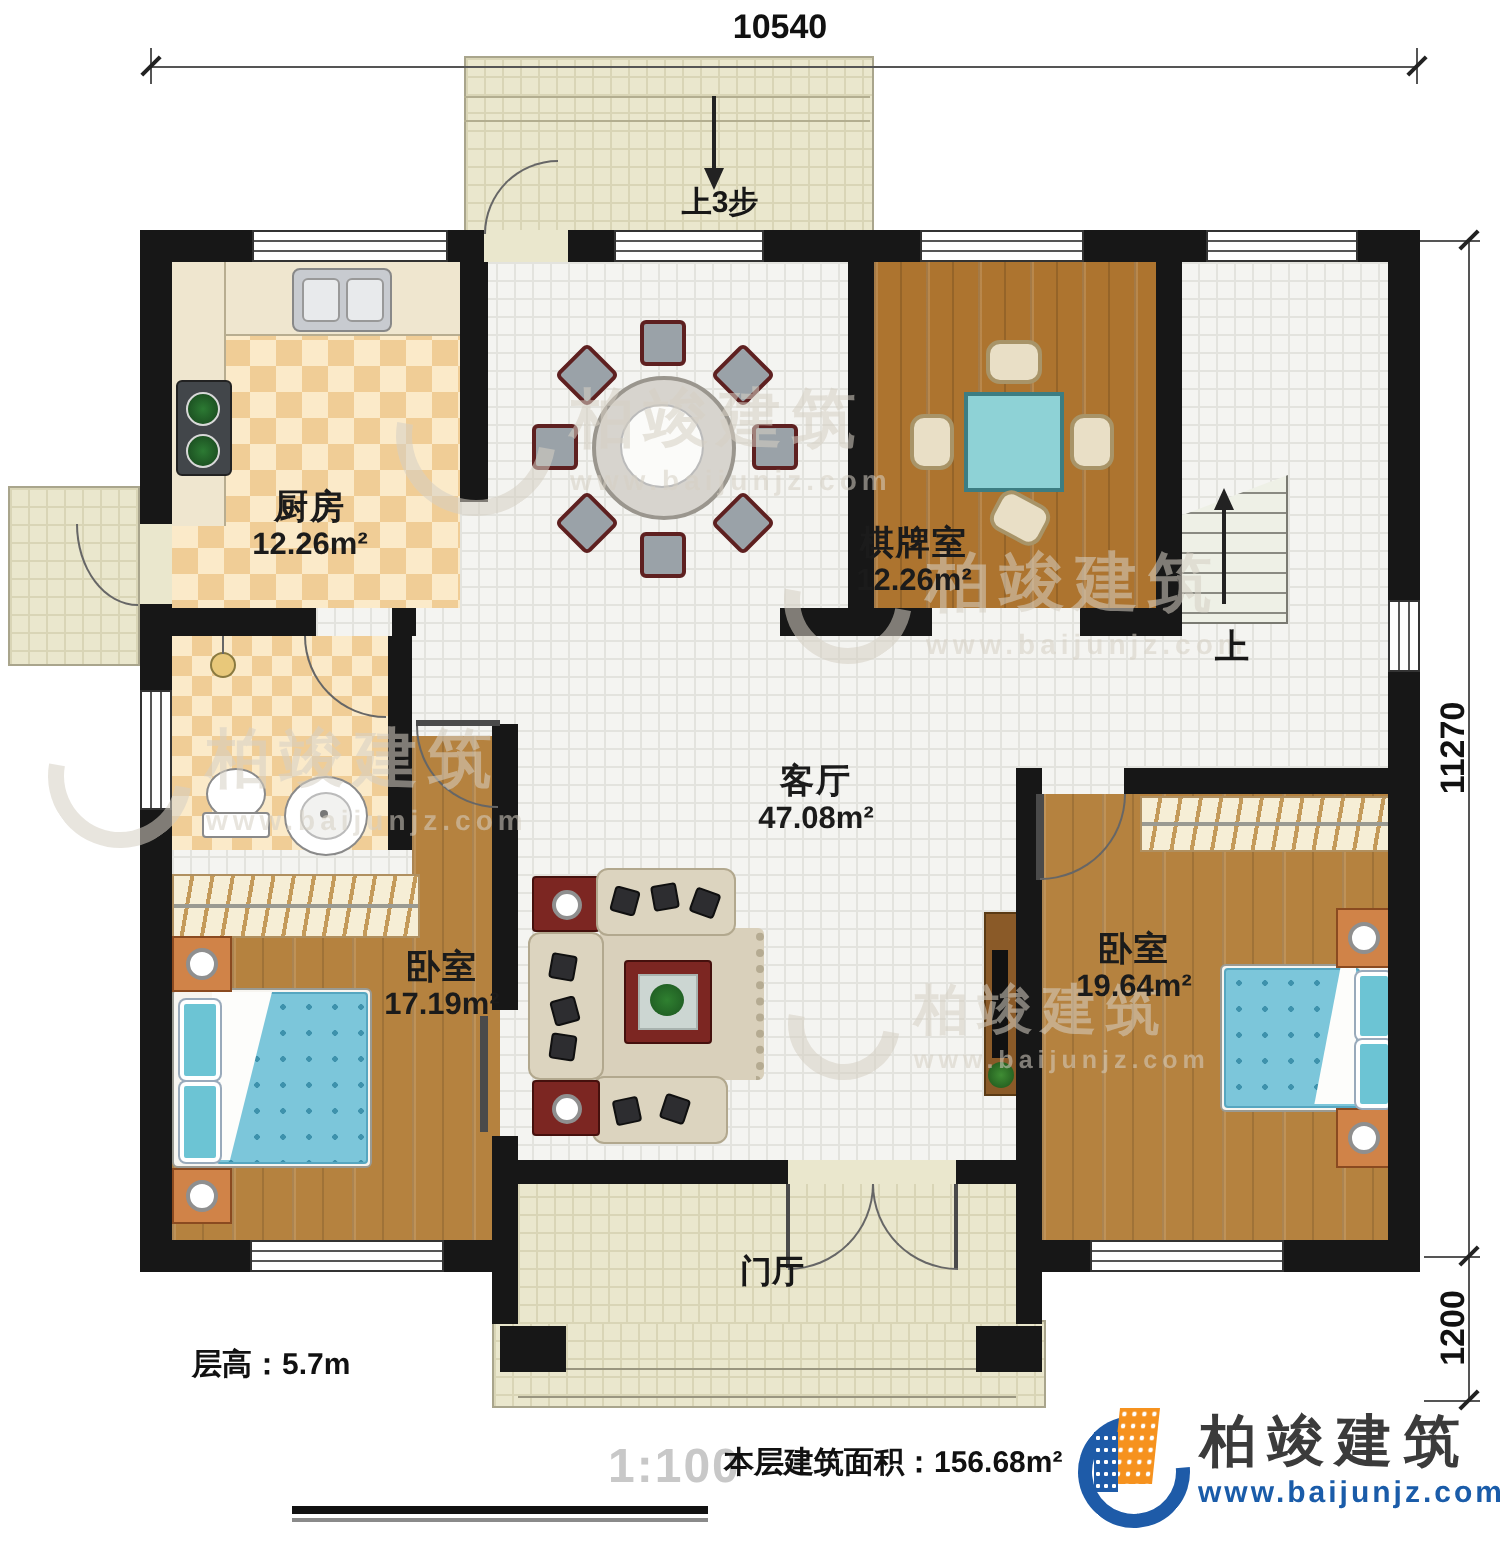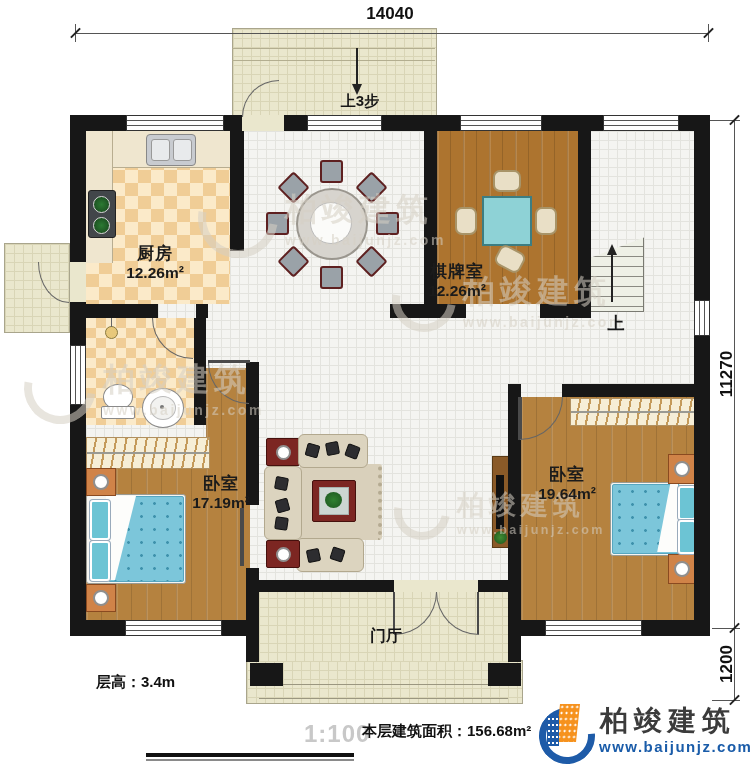--- a/index.html
+++ b/index.html
@@ -82,21 +82,21 @@
   
   .tb{position:absolute;z-index:50;font-weight:bold;color:#111;white-space:nowrap}
   .brandname{font-size:28px;letter-spacing:6px;color:#3b3b3b}
   .brandsite{font-size:15px;letter-spacing:1.5px;color:#1a5ca9}
 </style>
 </head>
 <body>
 
 <div class="plan">
 
-  <div class="dimtxt" style="left:330px;top:4px;width:120px">14040</div>
+  <div class="dimtxt" style="left:330px;top:4px;width:120px">10540</div>
   <div class="dline" style="left:75px;top:33px;width:634px;height:1px"></div>
   <div class="dline" style="left:75px;top:24px;width:1px;height:18px"></div>
   <div class="dline" style="left:708px;top:24px;width:1px;height:18px"></div>
   <div class="tick" style="left:69px;top:32px"></div>
   <div class="tick" style="left:702px;top:32px"></div>
 
   <div class="dline" style="left:734px;top:120px;width:1px;height:580px"></div>
   <div class="dline" style="left:710px;top:120px;width:30px;height:1px"></div>
   <div class="dline" style="left:712px;top:628px;width:28px;height:1px"></div>
   <div class="dline" style="left:712px;top:700px;width:28px;height:1px"></div>
@@ -305,32 +305,36 @@
   </div>
 
   <div class="rlabel" style="left:95px;top:244px;width:120px">
     <span class="nm">厨房</span>
     <span class="ar">12.26m²</span>
   </div>
   <div class="rlabel" style="left:397px;top:262px;width:120px">
     <span class="nm">棋牌室</span>
     <span class="ar">12.26m²</span>
   </div>
+  <div class="rlabel" style="left:348px;top:381px;width:120px">
+    <span class="nm">客厅</span>
+    <span class="ar">47.08m²</span>
+  </div>
   <div class="rlabel" style="left:161px;top:474px;width:120px">
     <span class="nm">卧室</span>
     <span class="ar">17.19m²</span>
   </div>
   <div class="rlabel" style="left:507px;top:465px;width:120px">
     <span class="nm">卧室</span>
     <span class="ar">19.64m²</span>
   </div>
   <div class="small-note" style="left:336px;top:626px;width:100px;font-size:16px">门厅</div>
 
   <div class="tb" style="left:96px;top:673px;font-size:15px">
-    <span>层高：</span><span>3.4m</span>
+    <span>层高：</span><span>5.7m</span>
   </div>
 
   <div class="tb" style="left:304px;top:720px;font-size:24px;letter-spacing:1px;color:#c8c8c8">1:100</div>
   <div class="dline" style="left:146px;top:753px;width:208px;height:4px;background:#111;z-index:50"></div>
   <div class="dline" style="left:146px;top:759px;width:208px;height:2px;background:#8a8a8a;z-index:50"></div>
 
   <div class="tb" style="left:362px;top:722px;font-size:15px">
     <span>本层建筑面积：</span><span>156.68m²</span>
   </div>
 

